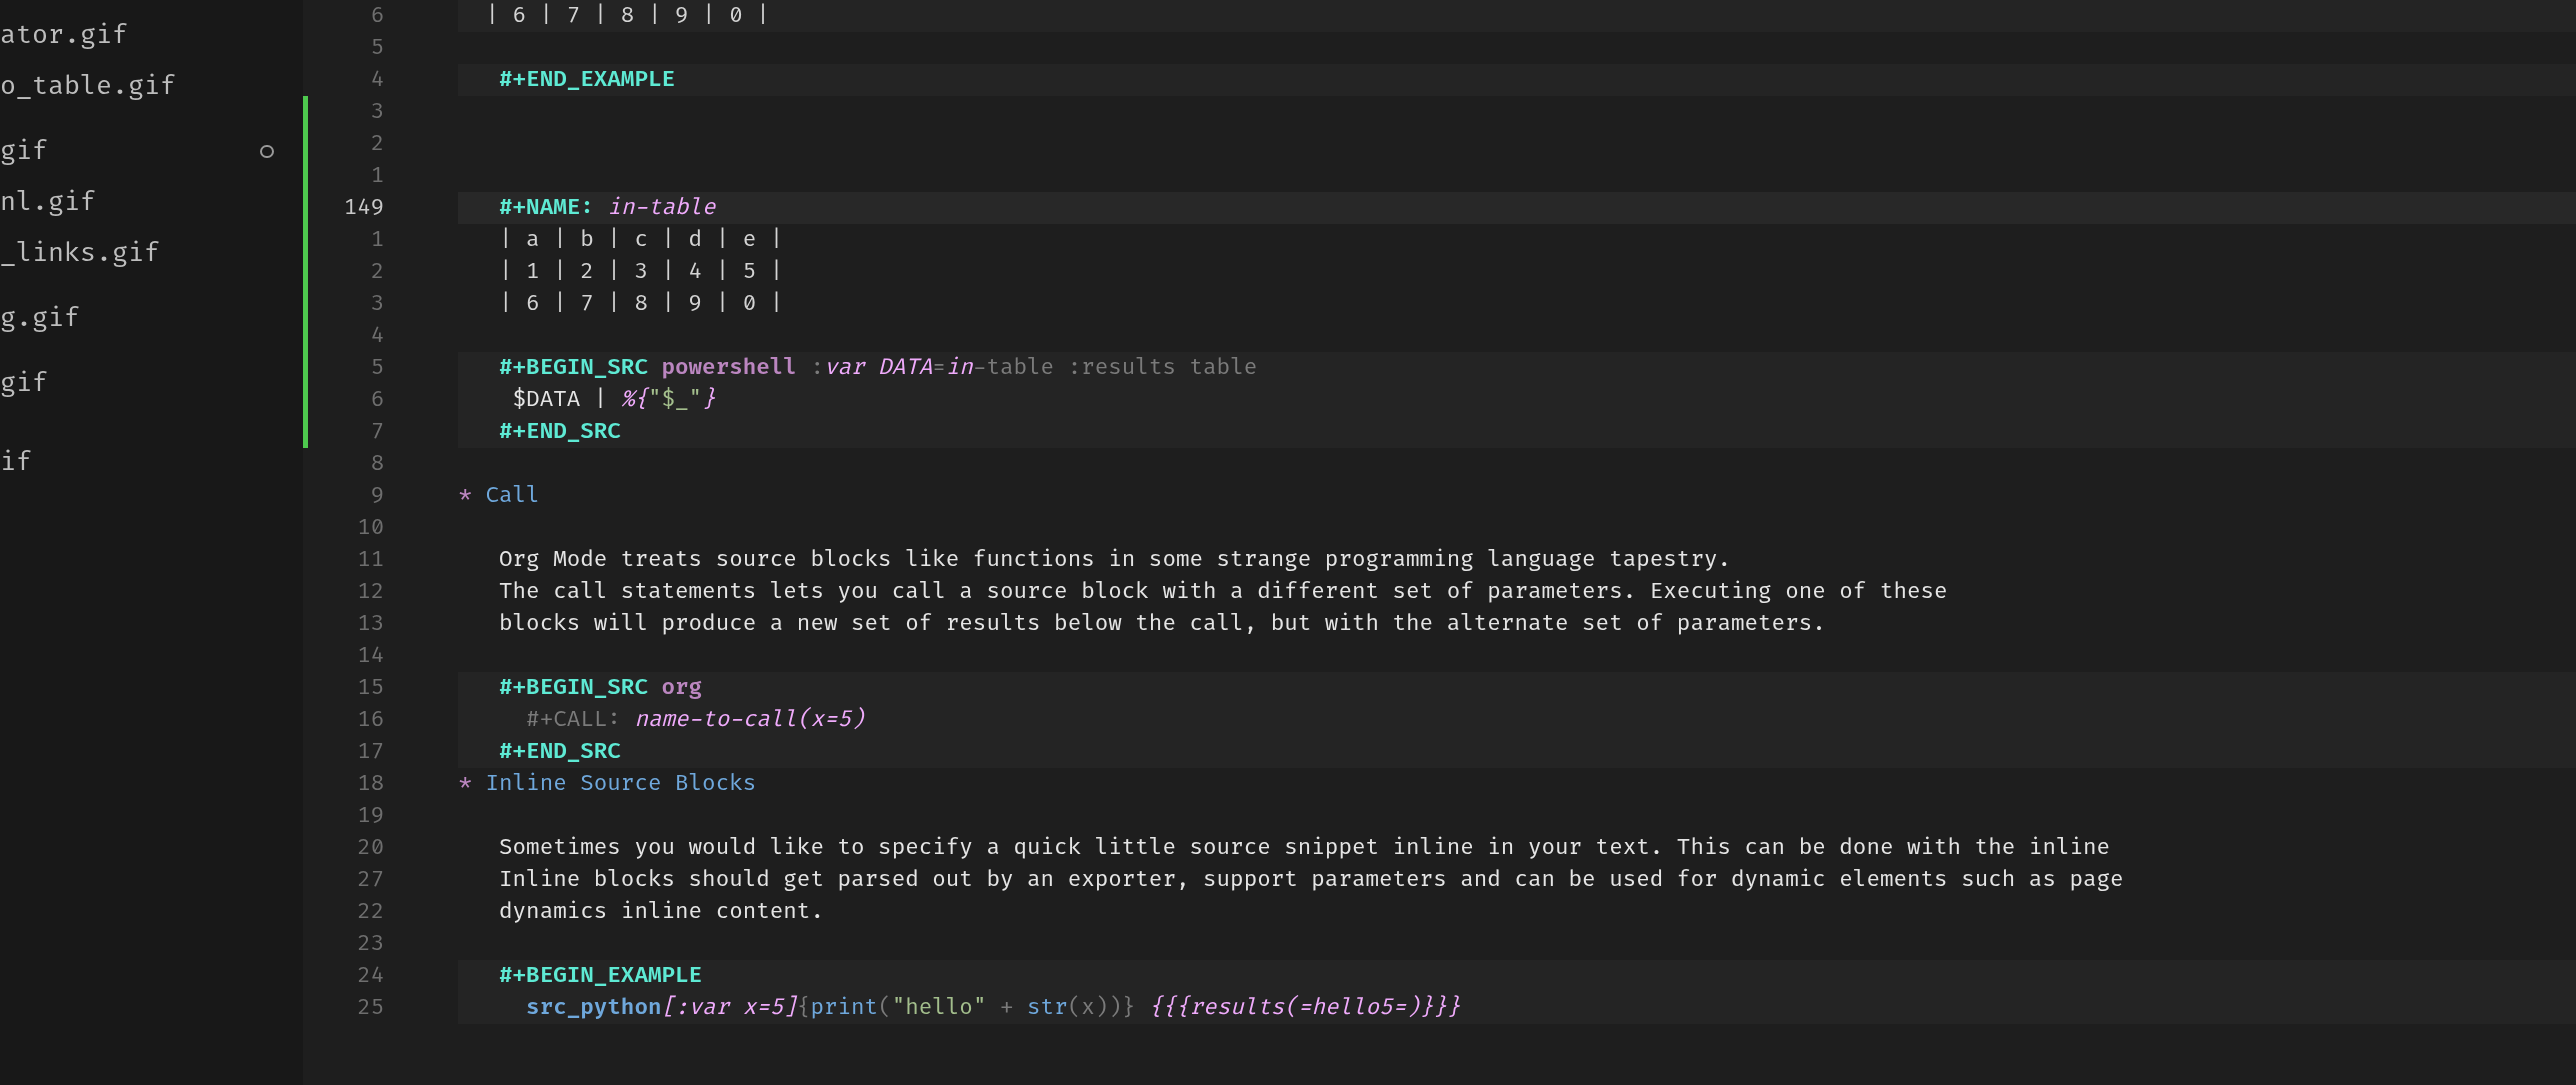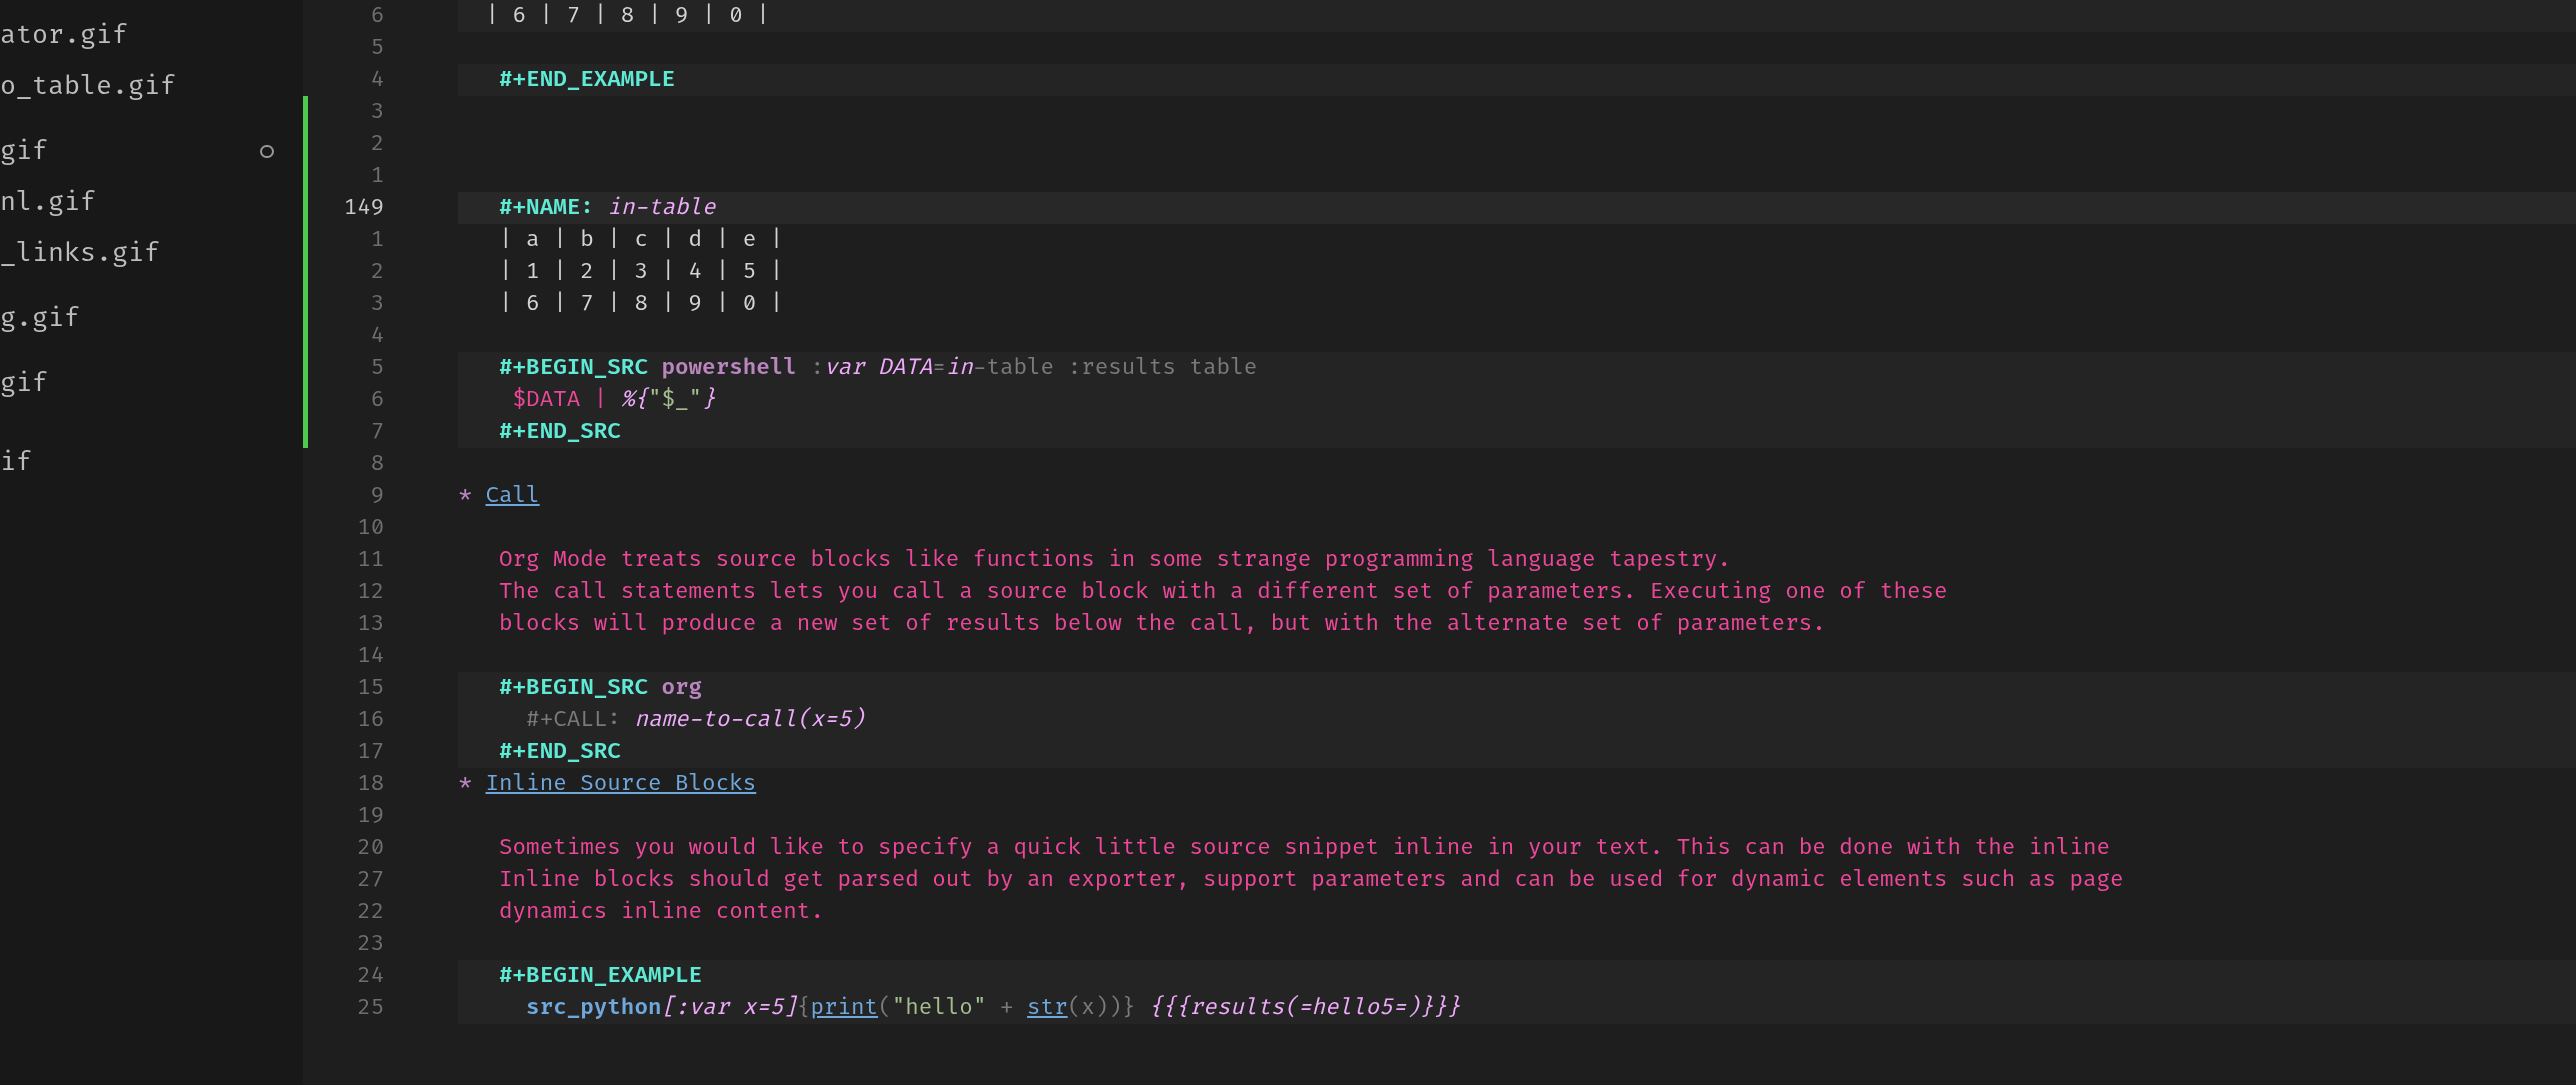--- a/index.html
+++ b/index.html
@@ -69,23 +69,23 @@
   white-space: pre;
   overflow: hidden;
 }
 .code .row { height: 32px; line-height: 32px; }
 .hl-line { background: #282828; }
 .kw { color: #5eead4; font-weight: 600; }
 .lang { color: #bb86c0; font-weight: 600; }
 .str { color: #a3be8c; }
 .comment-it { color: #f0abfc; font-style: italic; }
 .hdr-star { color: #bb86c0; }
-.hdr-text { color: #6fa8dc; text-decoration: underline; }
+.hdr-text { color: #6fa8dc; }
 .tbl { color: #d4d4d4; }
-.var { color: #ec4899; }
+.var { color: #e5e5e5; }
 .fn { color: #6fa8dc; font-weight: 600; }
 .muted { color: #7a7a7a; }
 .blk-dim { background: #242424; }
 </style>
 </head>
 <body>
 
 <div class="layout">
   <div class="sidebar">
     <div id="file-list">

